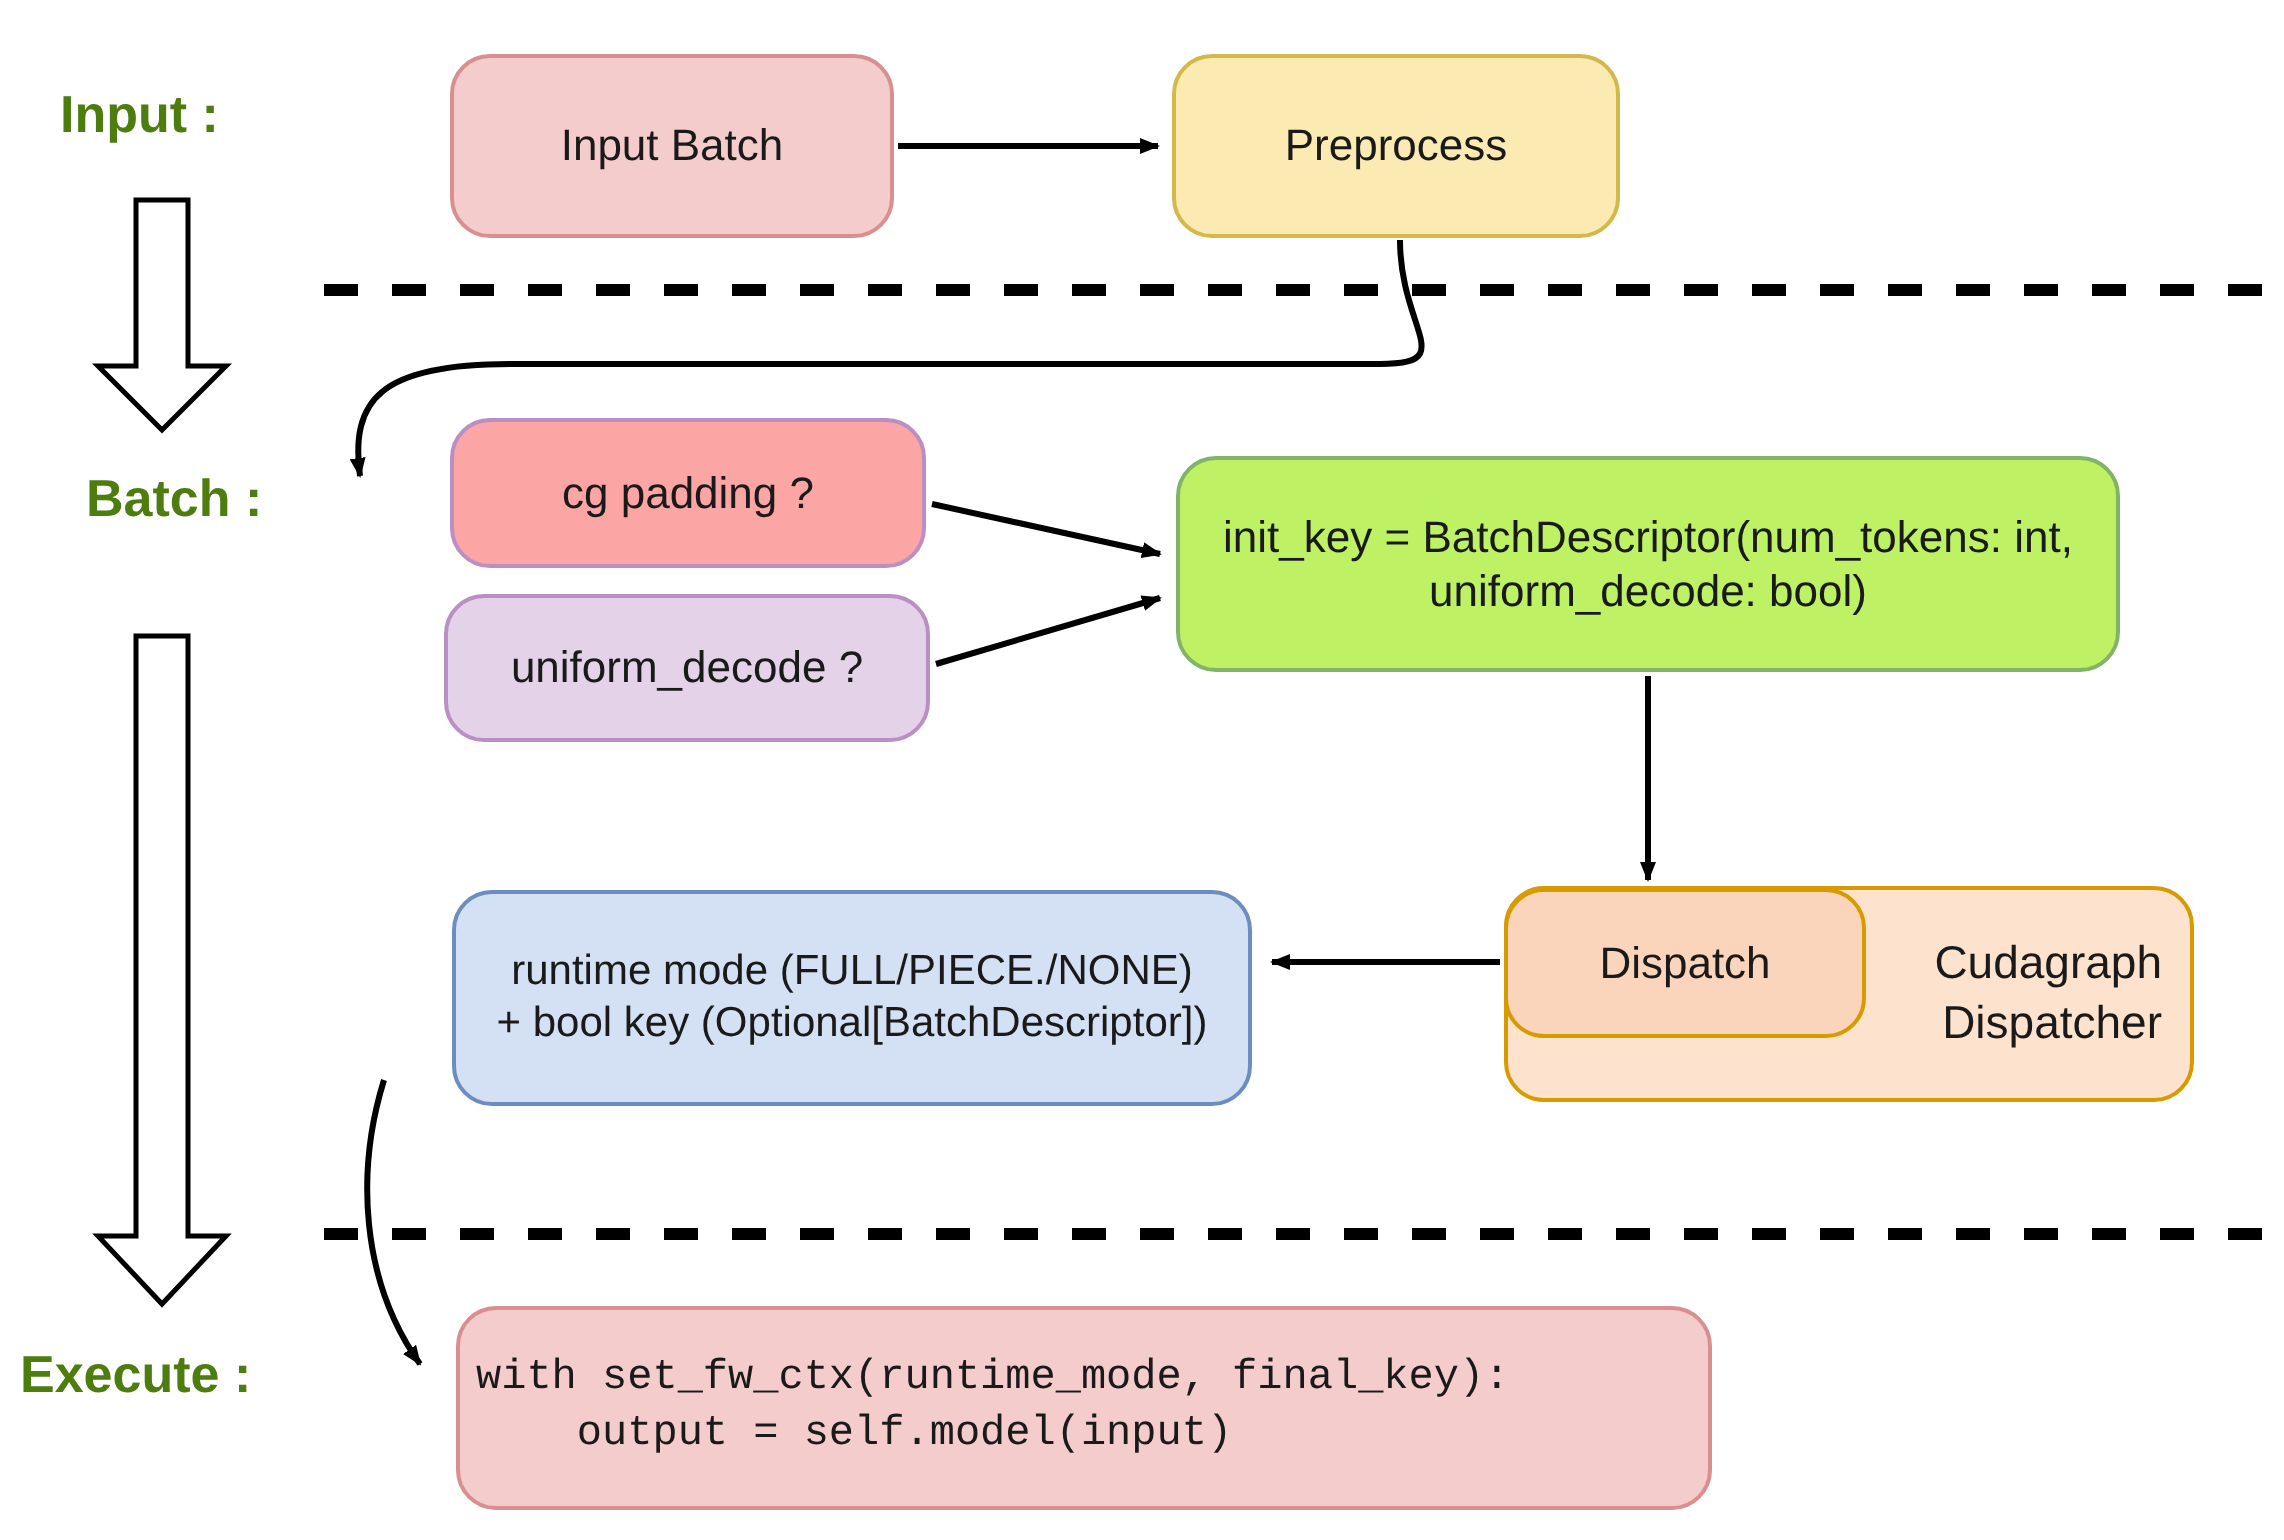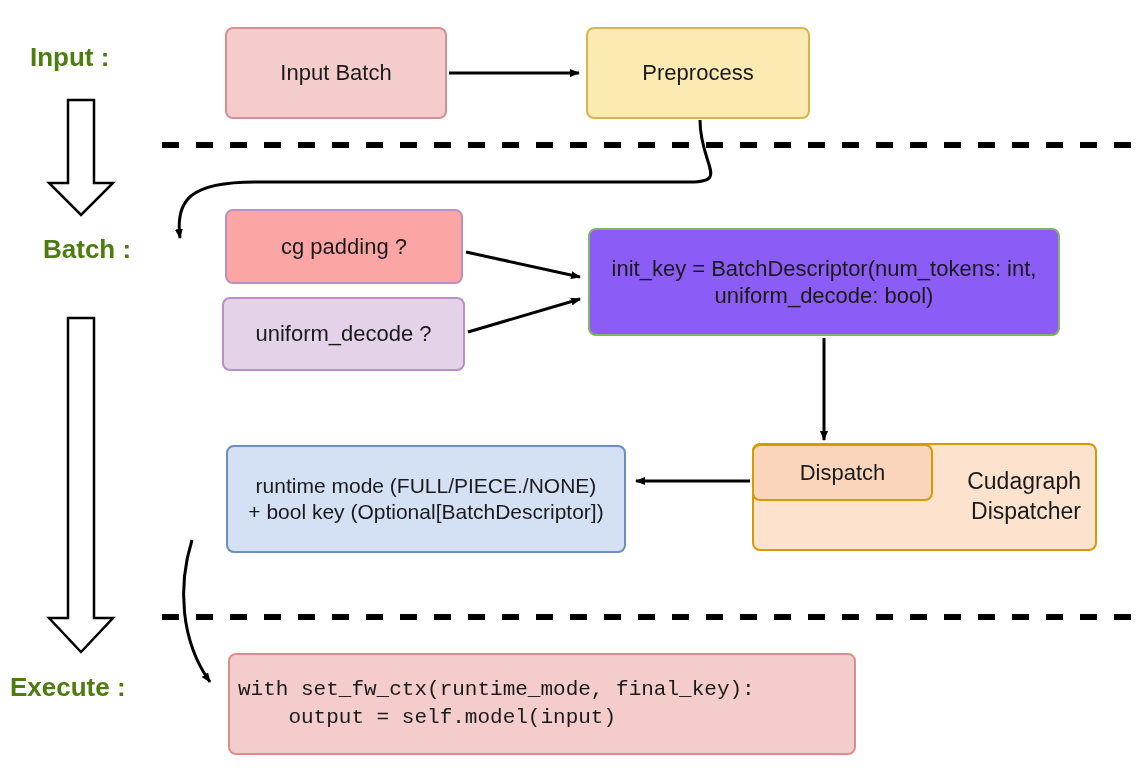--- a/index.html
+++ b/index.html
@@ -35,21 +35,21 @@
   }
   .node {
     position: absolute;
     box-sizing: border-box;
     display: flex;
     align-items: center;
     justify-content: center;
     text-align: center;
     border-width: 2px;
     border-style: solid;
-    border-radius: 8px;
+    border-radius: 20px;
     font-size: 22px;
     color: #1a1a1a;
     line-height: 1.25;
     padding: 2px 8px;
   }
   .node.code {
     font-family: "Liberation Mono", monospace;
     font-size: 21px;
     justify-content: flex-start;
     text-align: left;
@@ -67,36 +67,36 @@
   .n-cg-padding {
     left: 225px; top: 209px; width: 238px; height: 75px;
     background: #fca5a5; border-color: #b98fc4;
   }
   .n-uniform-decode {
     left: 222px; top: 297px; width: 243px; height: 74px;
     background: #e3d2e8; border-color: #b98fc4;
   }
   .n-init-key {
     left: 588px; top: 228px; width: 472px; height: 108px;
-    background: #8b5cf6; border-color: #82b366;
+    background: #bef264; border-color: #82b366;
   }
   .n-cudagraph-dispatcher {
     left: 752px; top: 443px; width: 345px; height: 108px;
     background: #fde3cd; border-color: #d79b00;
     align-items: center; justify-content: flex-end;
     padding-right: 14px;
   }
   .n-cudagraph-dispatcher .cgd-text {
     width: 170px;
     text-align: right;
     line-height: 1.3;
     font-size: 23px;
   }
   .n-dispatch {
-    left: 752px; top: 444px; width: 181px; height: 57px;
+    left: 752px; top: 444px; width: 181px; height: 75px;
     background: #fbd5bb; border-color: #d79b00;
   }
   .n-runtime-mode {
     left: 226px; top: 445px; width: 400px; height: 108px;
     background: #d4e1f5; border-color: #6c8ebf;
     font-size: 21px;
   }
   .n-exec-code {
     left: 228px; top: 653px; width: 628px; height: 102px;
     background: #f5cccc; border-color: #d98f8f;

